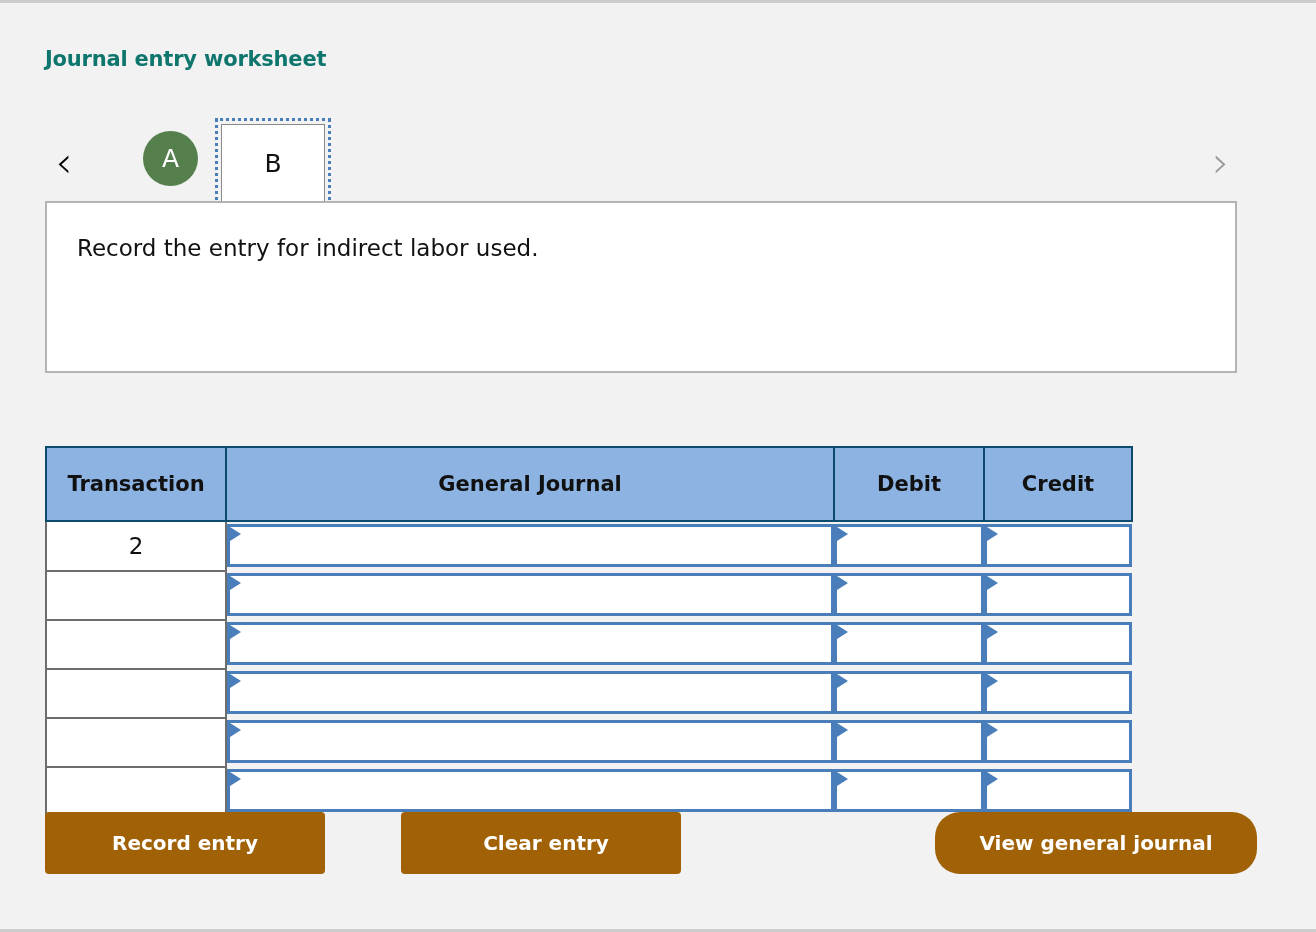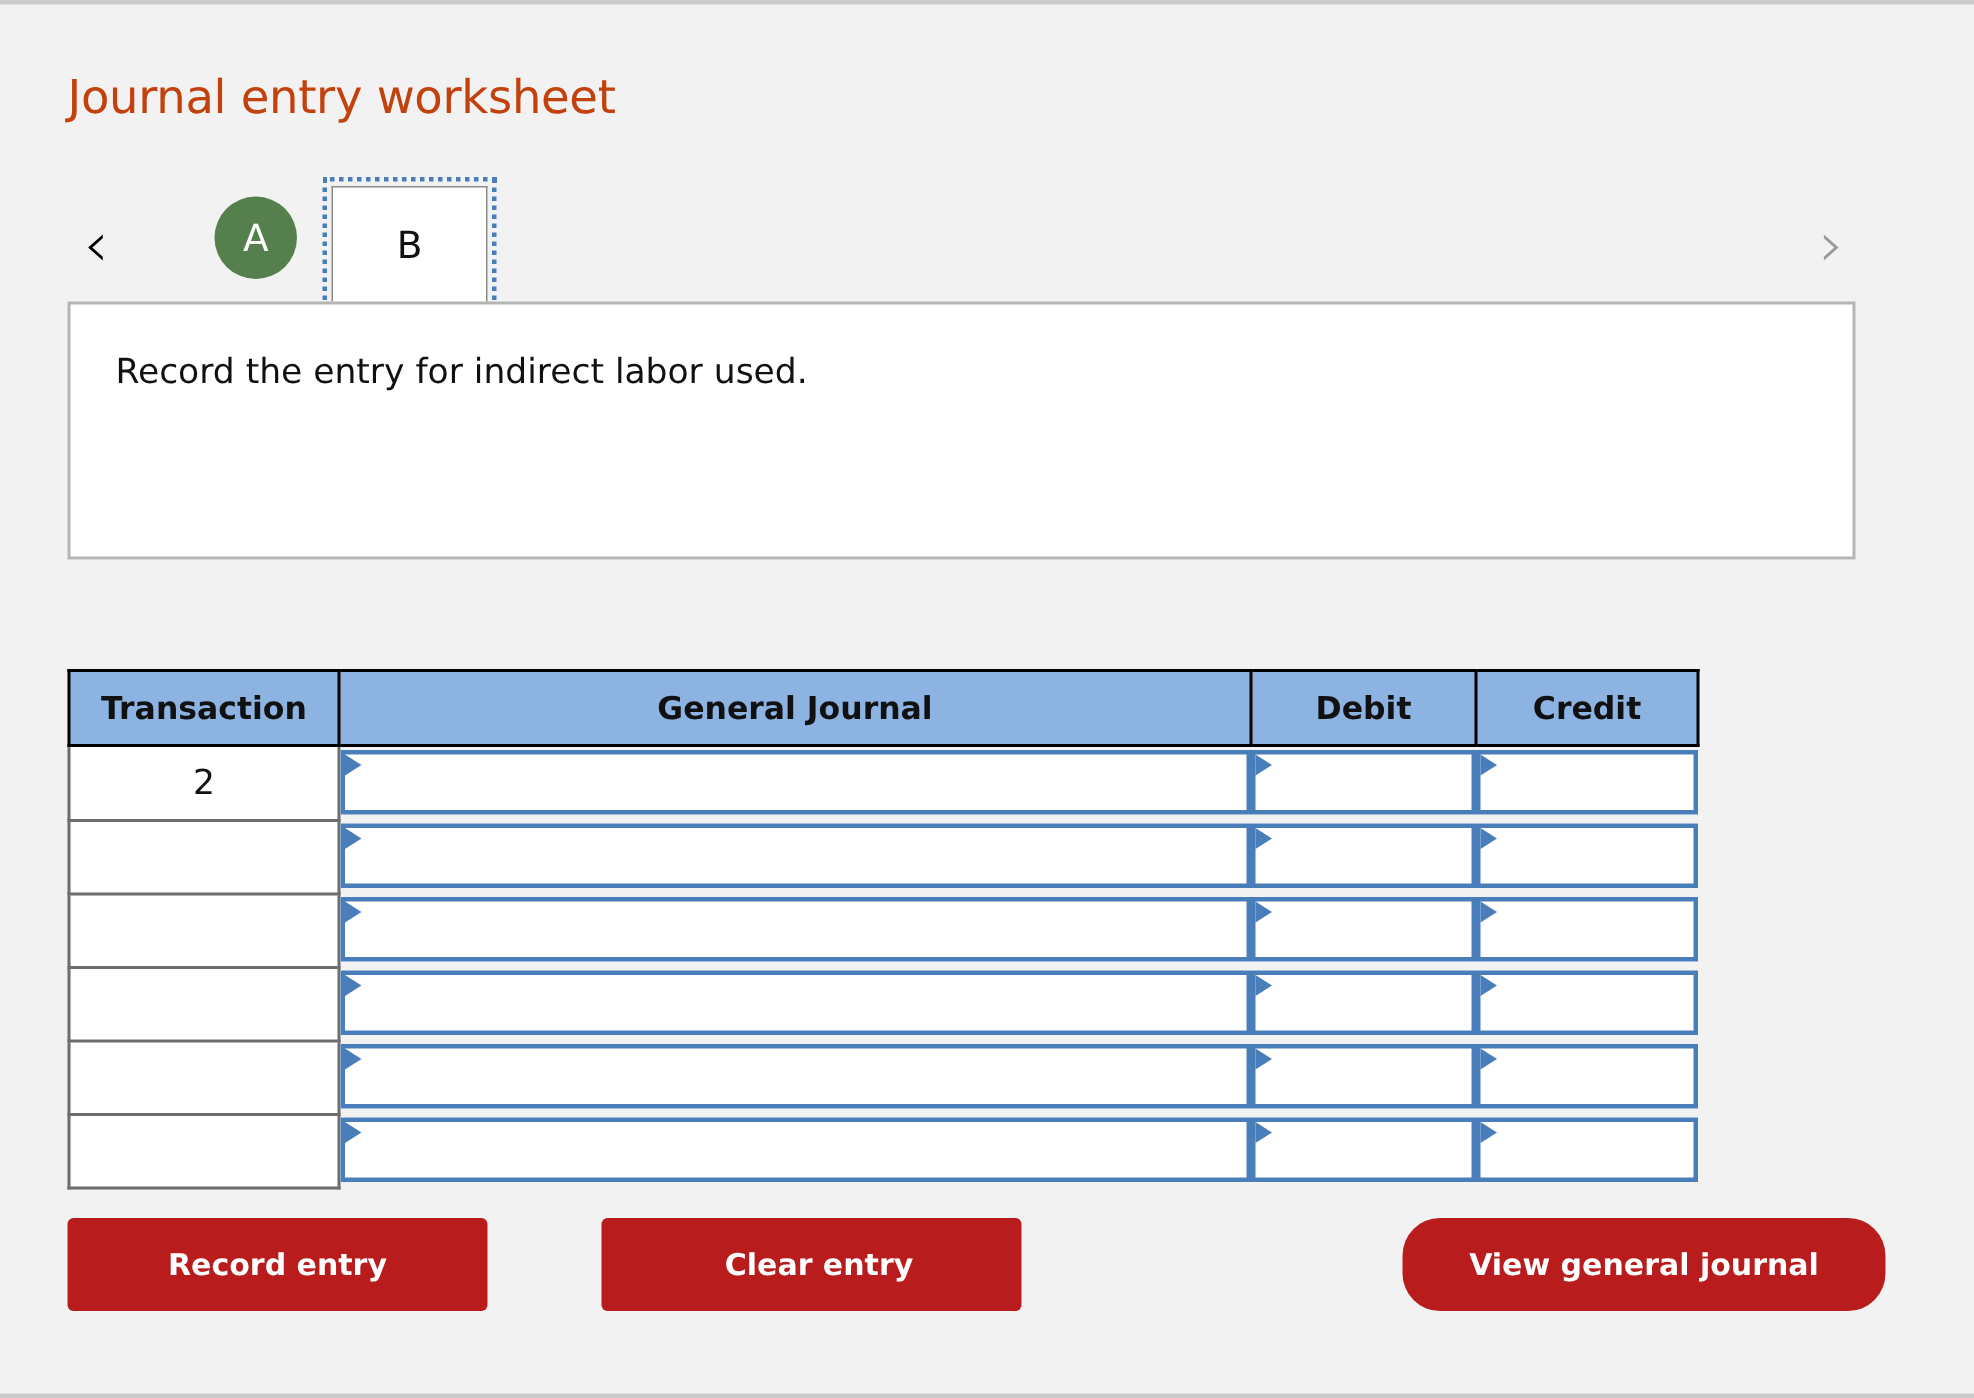--- a/index.html
+++ b/index.html
@@ -23,23 +23,23 @@
     position: relative;
     width: 1316px;
     height: 926px;
   }
 
   
   .worksheet-title {
     position: absolute;
     left: 45px;
     top: 44px;
-    font-size: 31px;
-    font-weight: normal;
-    color: #c2410c;
+    font-size: 21px;
+    font-weight: bold;
+    color: #0f766e;
     letter-spacing: -0.2px;
   }
 
   
   .tabstrip {
     position: absolute;
     left: 45px;
     top: 118px;
     width: 1195px;
     height: 84px;
@@ -141,26 +141,26 @@
   
   .journal-table {
     position: absolute;
     left: 45px;
     top: 443px;
     border-collapse: collapse;
     table-layout: fixed;
   }
   .journal-table th {
     background: #8cb3e2;
-    border: 2px solid #000000;
+    border: 2px solid #0c4a6e;
     color: #111111;
     font-size: 21px;
     font-weight: bold;
     height: 48px;
-    padding: 0;
+    padding: 12px;
     text-align: center;
   }
   .col-transaction { width: 180px; }
   .col-journal     { width: 608px; }
   .col-debit       { width: 150px; }
   .col-credit      { width: 148px; }
 
   .journal-table td {
     padding: 0;
     height: 47px;
@@ -200,21 +200,21 @@
     width: 0;
     height: 0;
     border-left: 11px solid #4a7ebb;
     border-top: 7px solid transparent;
     border-bottom: 7px solid transparent;
   }
 
   
   .btn {
     position: absolute;
-    background: #b91c1c;
+    background: #a16207;
     color: #ffffff;
     font-size: 20px;
     font-weight: bold;
     border: none;
     border-radius: 4px;
     height: 62px;
     cursor: pointer;
     font-family: "DejaVu Sans", "Liberation Sans", sans-serif;
   }
   .btn-record { left: 45px;  top: 809px; width: 280px; }

